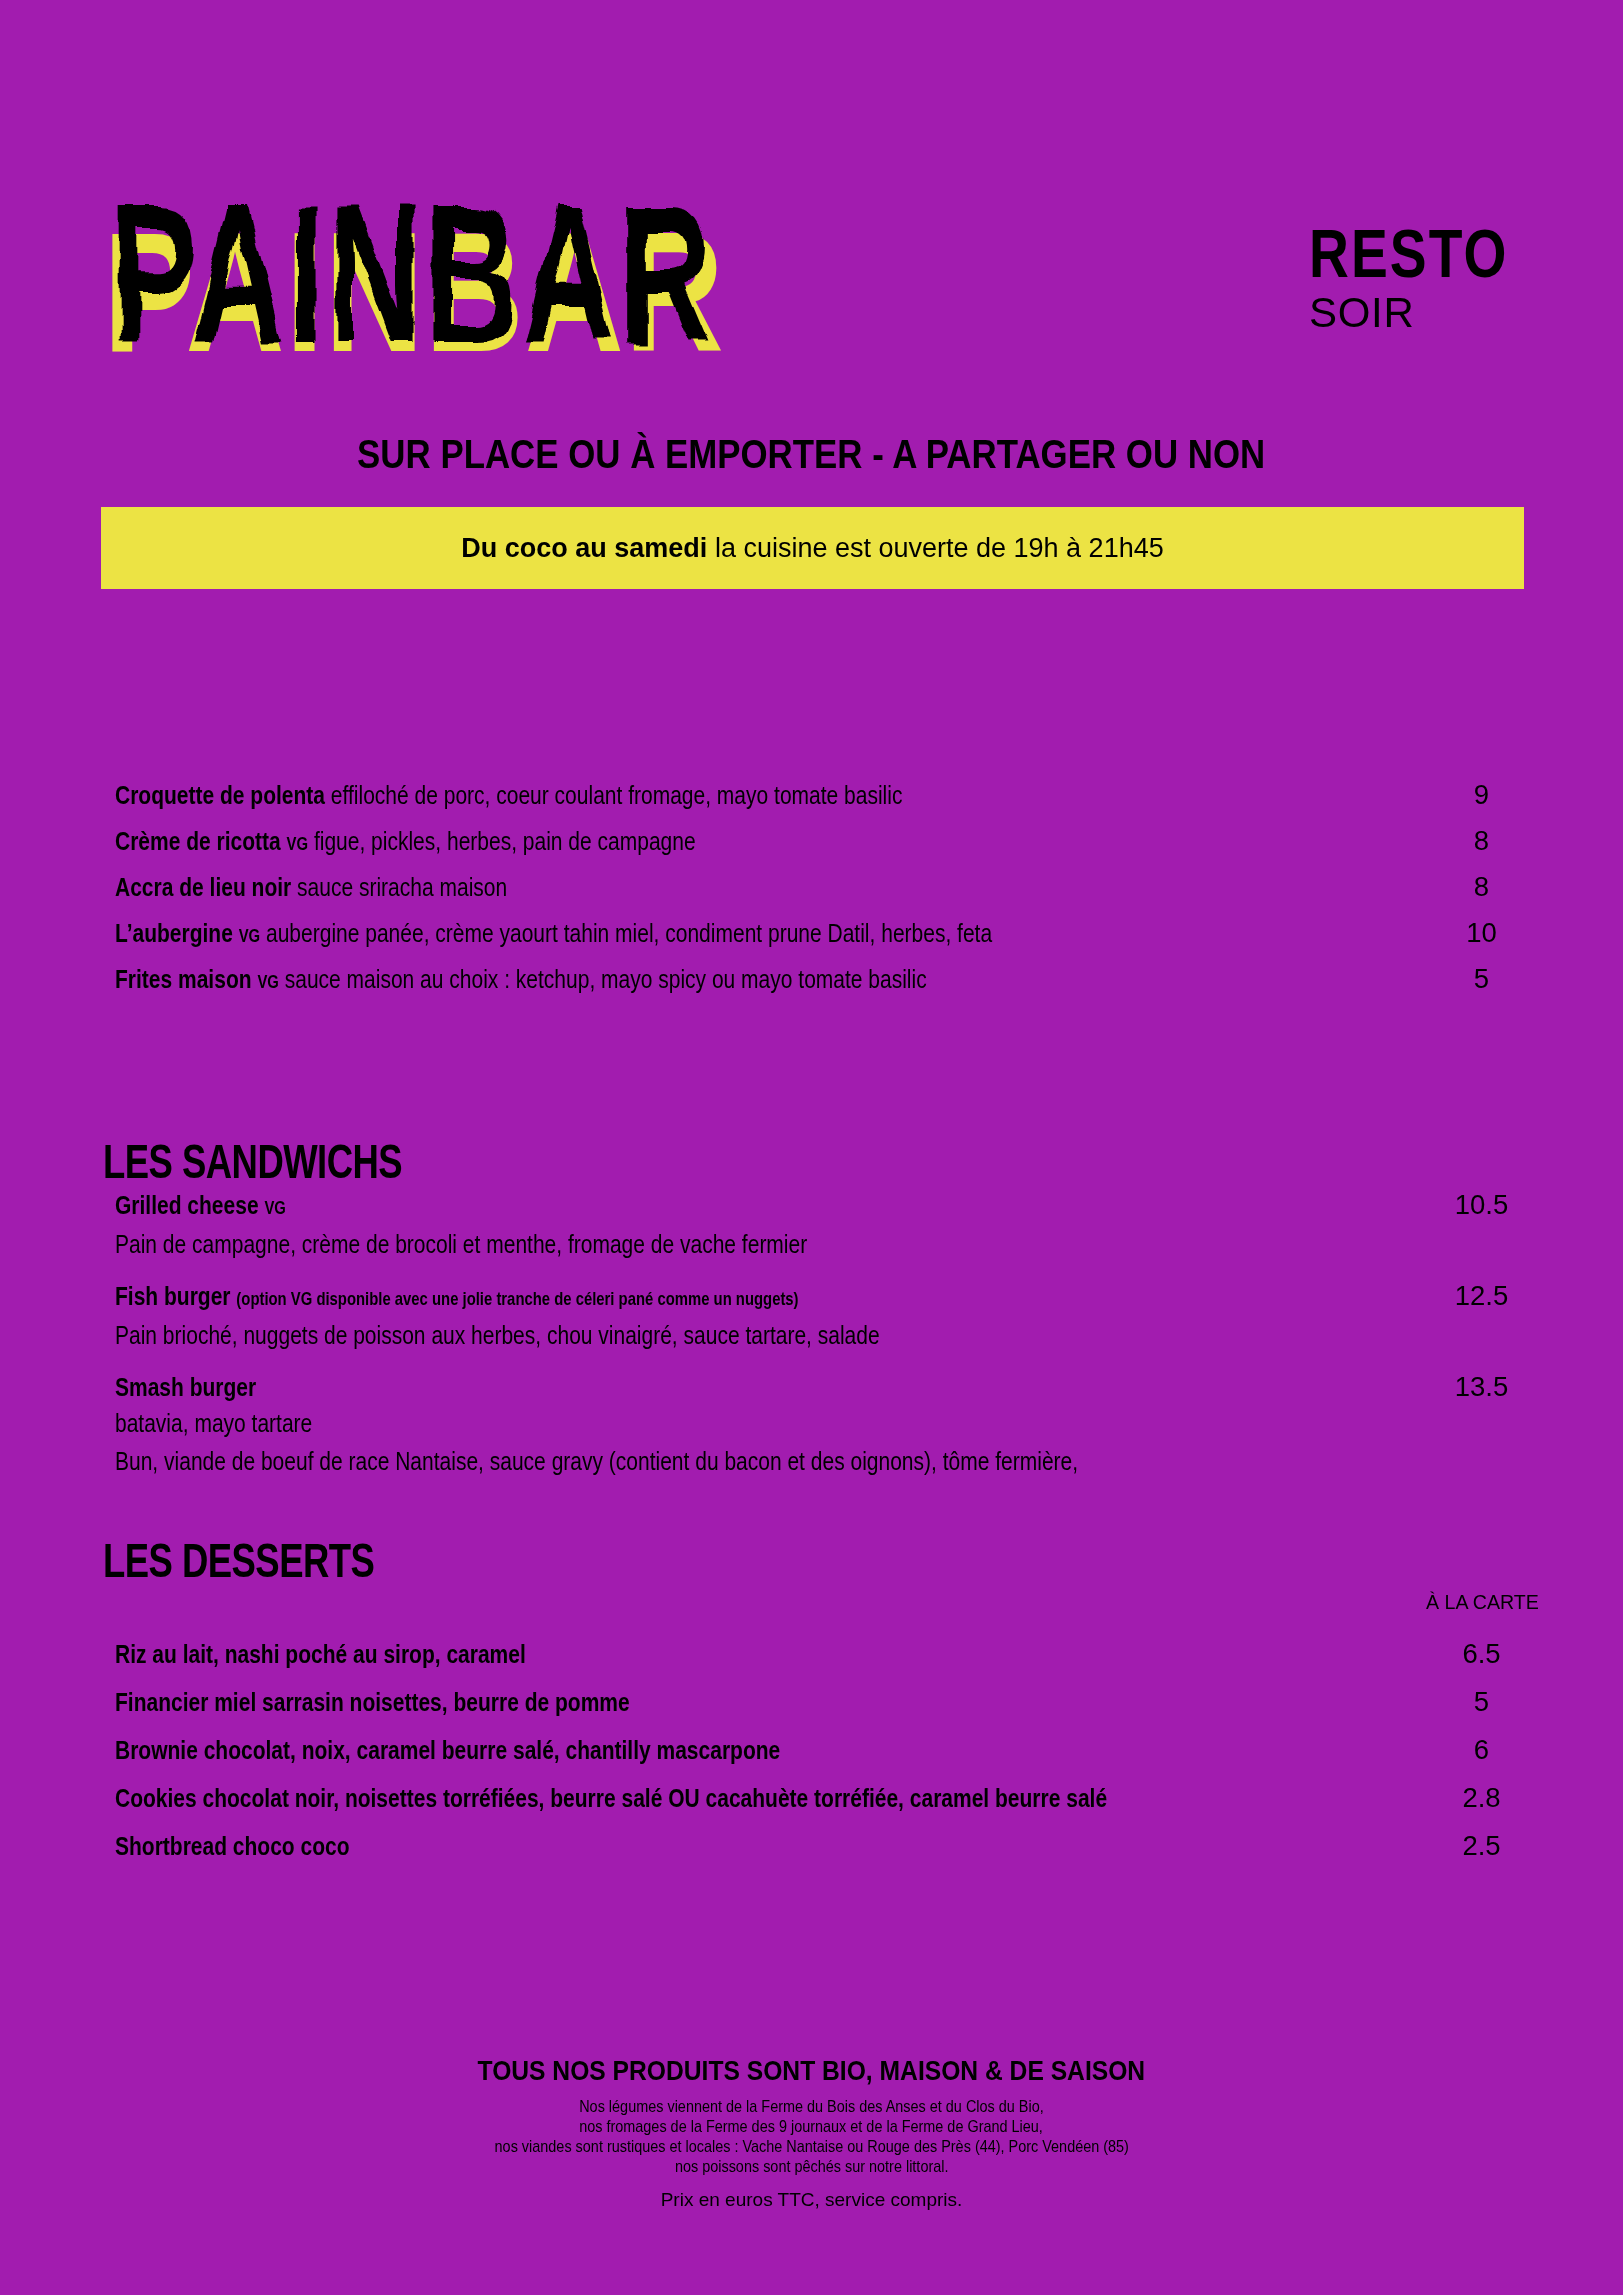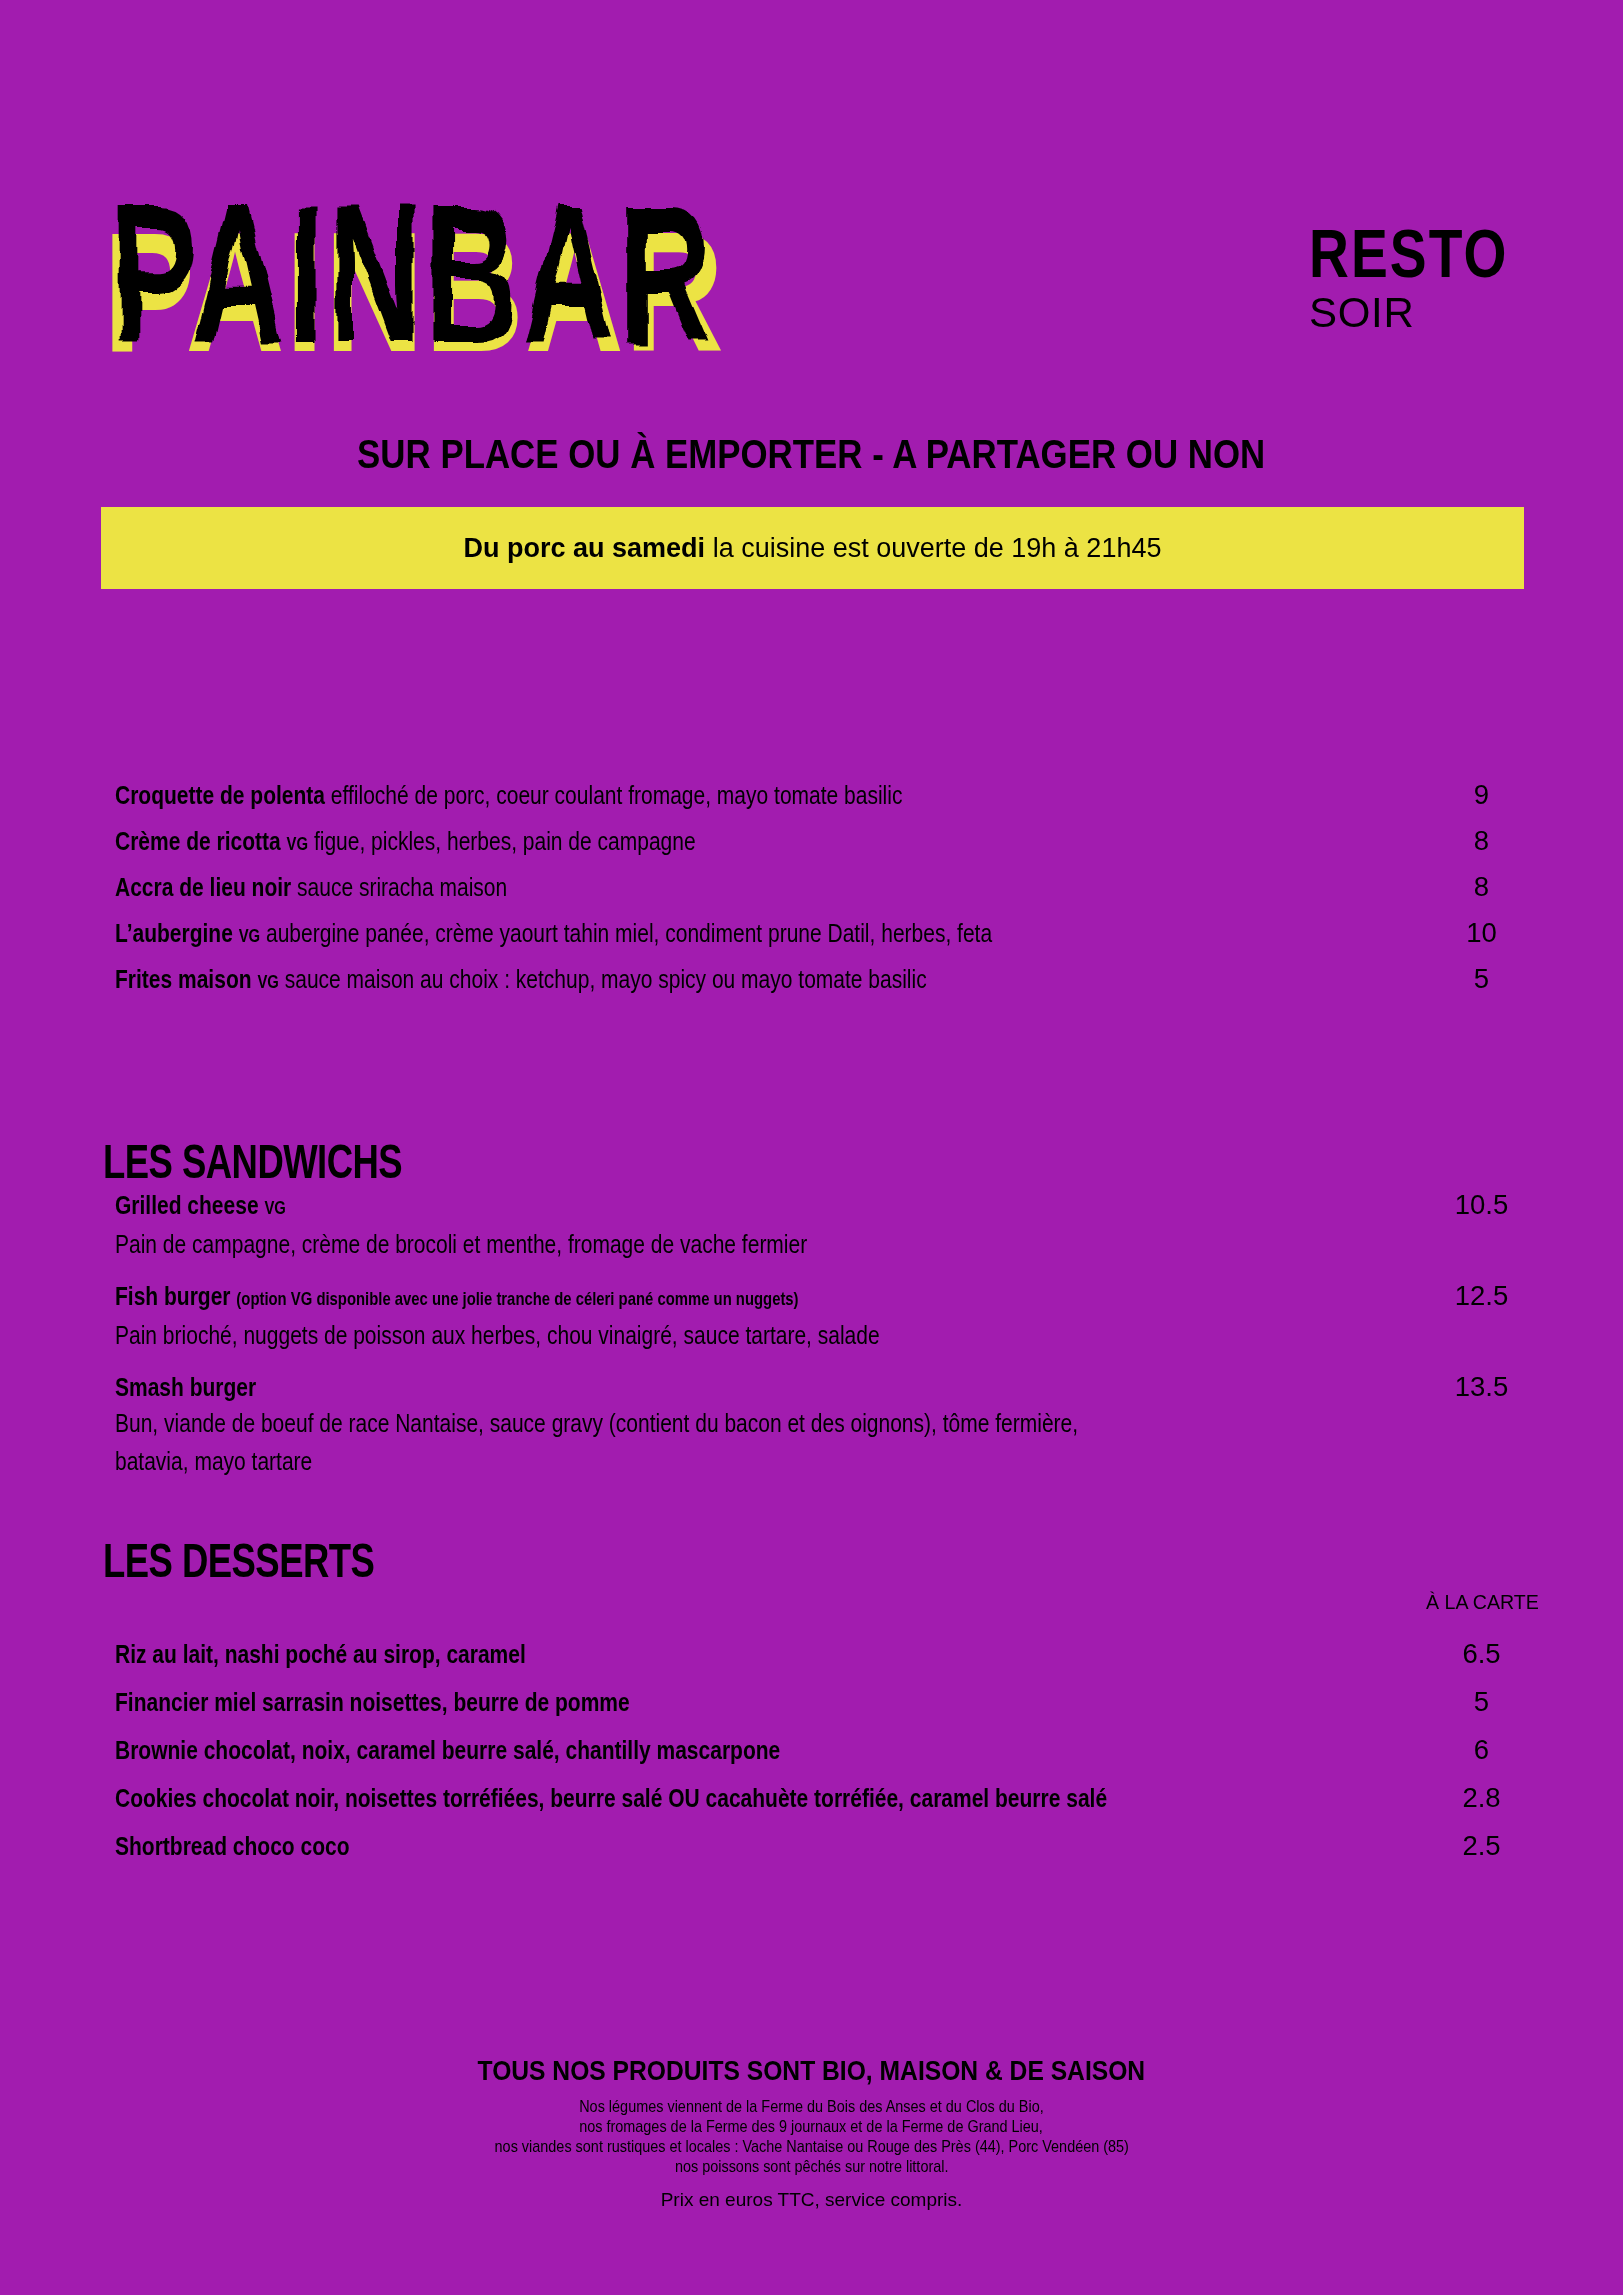--- a/index.html
+++ b/index.html
@@ -113,21 +113,21 @@
   <div class="corner">
     <span class="resto">RESTO</span>
     <span class="soir">SOIR</span>
   </div>
 
   <div class="tagline">
     <span>SUR PLACE OU À EMPORTER - A PARTAGER OU NON</span>
   </div>
 
   <div class="banner">
-    <div class="txt"><b>Du porc au samedi</b><span> la cuisine est ouverte de 19h à 21h45</span></div>
+    <div class="txt"><b>Du coco au samedi</b><span> la cuisine est ouverte de 19h à 21h45</span></div>
   </div>
 
   <div class="list list1">
 
     <div class="row">
       <span class="itx"><b class="nm">Croquette de polenta</b> <span class="ds">effiloché de porc, coeur coulant fromage, mayo tomate basilic</span></span>
       <span class="price">9</span>
     </div>
 
     <div class="row">
@@ -175,24 +175,24 @@
         <span class="itx ds">Pain brioché, nuggets de poisson aux herbes, chou vinaigré, sauce tartare, salade</span>
       </div>
     </div>
 
     <div class="sand">
       <div class="line1">
         <span class="itx"><b class="nm">Smash burger</b></span>
         <span class="price">13.5</span>
       </div>
       <div class="dline">
+        <span class="itx ds">batavia, mayo tartare</span>
+      </div>
+      <div class="dline">
         <span class="itx ds">Bun, viande de boeuf de race Nantaise, sauce gravy (contient du bacon et des oignons), tôme fermière,</span>
-      </div>
-      <div class="dline">
-        <span class="itx ds">batavia, mayo tartare</span>
       </div>
     </div>
   </div>
 
   <div class="sec-h" style="top:1533px;">
     <span>LES DESSERTS</span>
   </div>
   <div class="alacarte">À LA CARTE</div>
 
   <div class="list list3">

